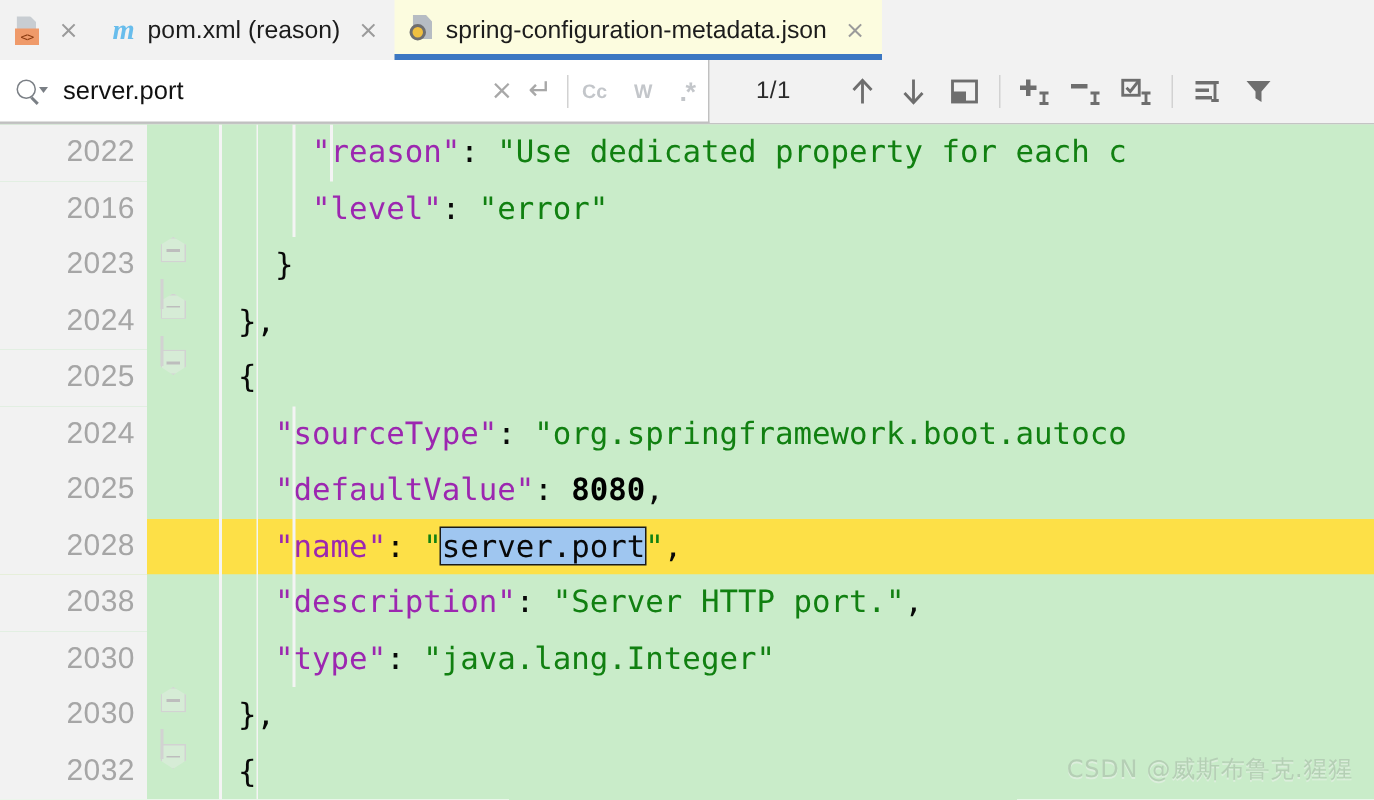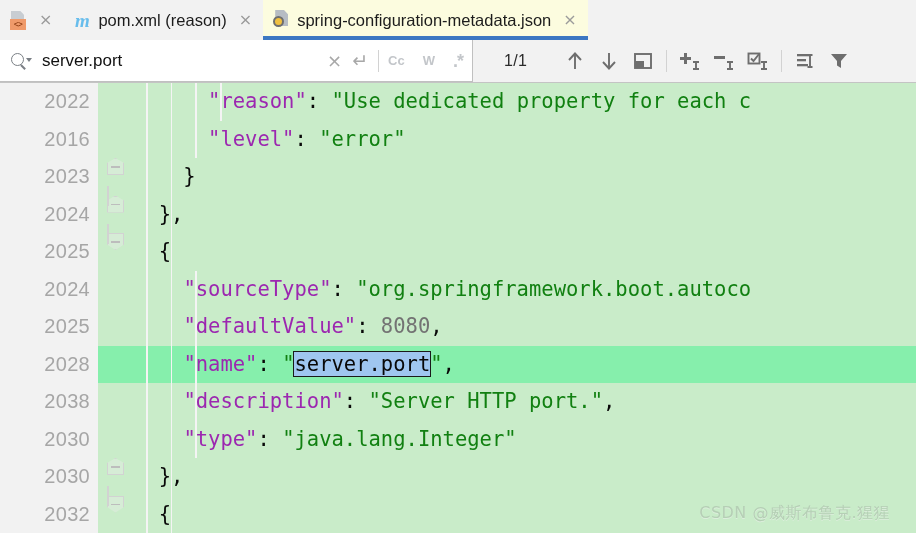--- a/index.html
+++ b/index.html
@@ -242,21 +242,21 @@
     background: #c9ecc9;
     font-family: "DejaVu Sans Mono", monospace;
   }
   .line {
     position: relative;
     height: 37.5px;
     display: flex;
     align-items: center;
     background: #c9ecc9;
   }
-  .line.current { background: #86efac; justify-content: flex-end; }
+  .line.current { background: #fde047; justify-content: flex-end; }
   .ln-gutter {
     width: 98px;
     flex: none;
     text-align: right;
     padding-right: 8px;
     box-sizing: border-box;
     color: #a6a6a6;
     font-size: 20px;
     font-family: "Liberation Sans", sans-serif;
     background: #f2f2f2;
@@ -276,21 +276,21 @@
     font-size: 20.5px;
     line-height: 37.5px;
     height: 37.5px;
     color: #080808;
     letter-spacing: 0px;
     position: relative;
     overflow: visible;
   }
   .k { color: #9c27b0; }      
   .s { color: #118011; }      
-  .n { color: #737373; }      
+  .n { color: #000000; font-weight: bold; }      
   .p { color: #080808; }      
   .hit {
     background: #9fc6f0;
     outline: 1.5px solid #1a1a1a;
     color: #080808;
   }
 
   
   .guides {
     position: absolute;
@@ -330,21 +330,21 @@
   .foldline {
     position: absolute;
     left: 17px;
     width: 1.6px;
     background: #d2d2d2;
   }
 
   
   .watermark {
     position: absolute;
-    right: 26px;
+    right: 14px;
     bottom: 9px;
     color: #b5cfb5;
     font-size: 16px;
     font-family: "DejaVu Sans", sans-serif;
     letter-spacing: 0.5px;
     pointer-events: none;
     text-shadow: 0 1px 0 #ddeedd;
   }
 </style>
 </head>

